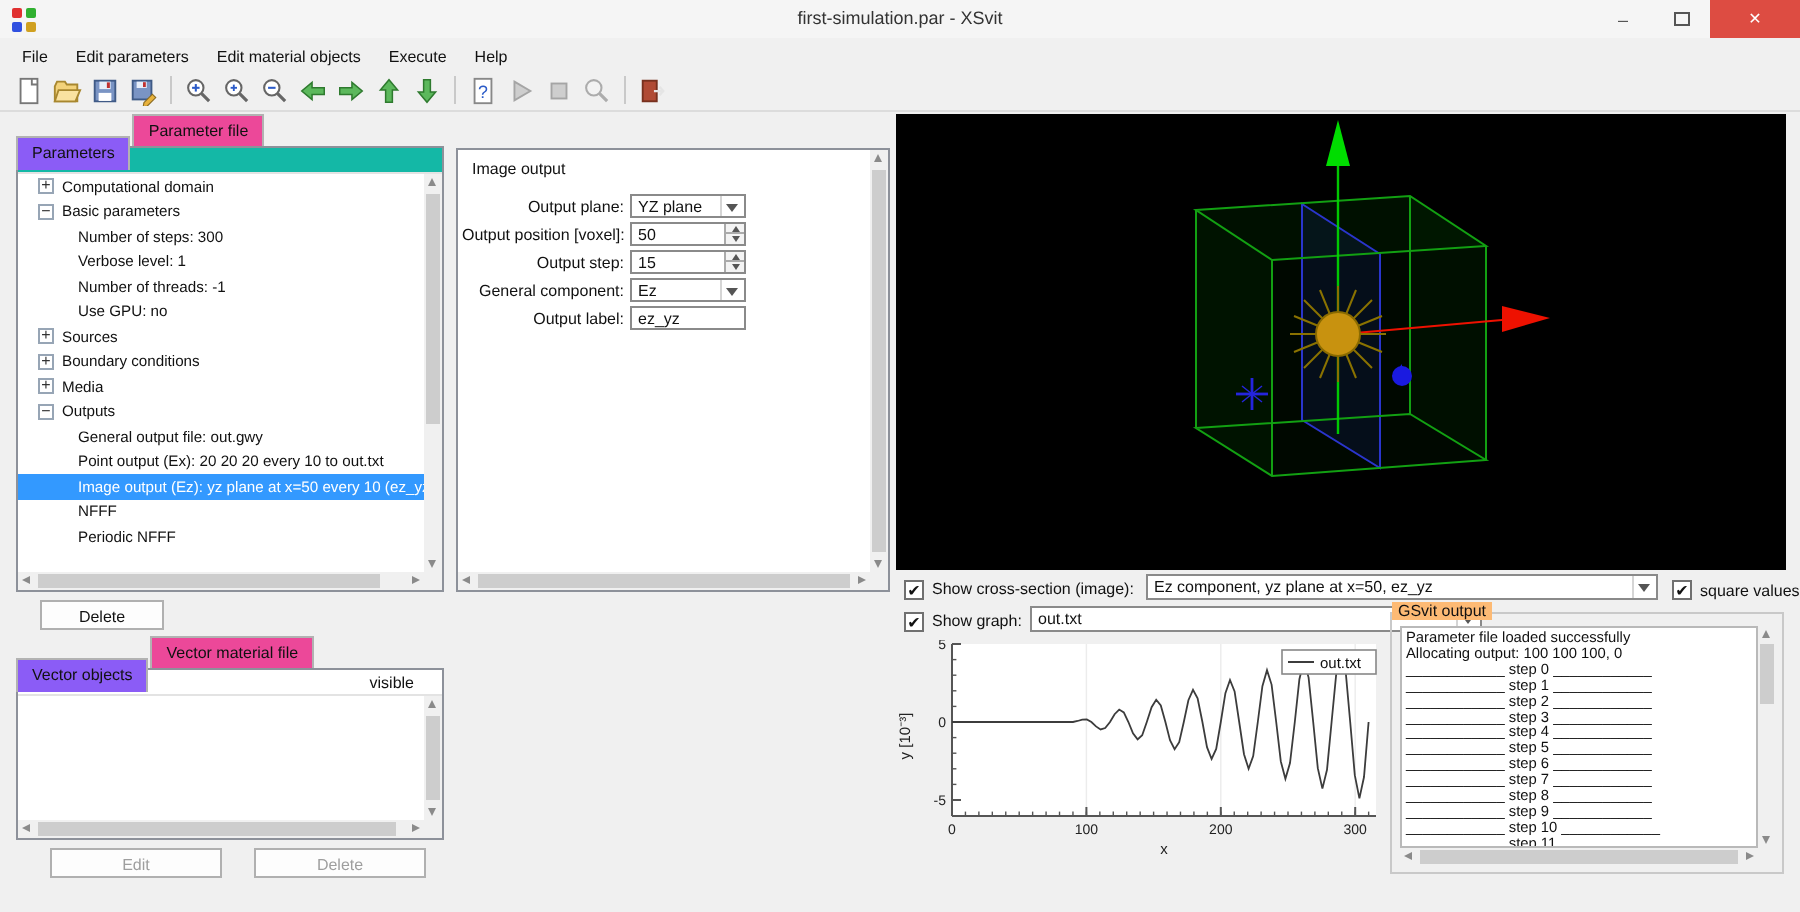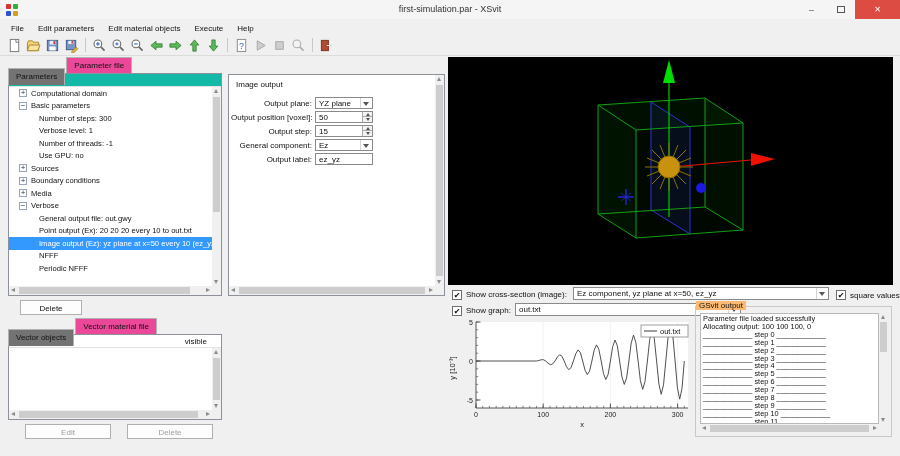--- a/index.html
+++ b/index.html
@@ -23,21 +23,21 @@
   
   .toolbar{position:absolute;top:35px;left:0;right:0;height:21px;display:flex;align-items:center;
     padding-left:5px;border-bottom:1px solid #dcdcdc;background:#f0f0f0}
   .tbtn{width:19px;height:18px;display:flex;align-items:center;justify-content:center}
   .tbtn svg{width:15px;height:15px;display:block}
   .tsep{width:1px;height:14px;background:#c9c9c9;margin:0 4px}
   
   .tabs{position:absolute;display:flex;align-items:flex-end}
   .tab{height:28px;padding:3px 7px 0 7px;border:1px solid #b2b2b2;border-bottom:none;background:#ec4899;
     white-space:nowrap;margin-right:1px}
-  .tab.active{background:#737373;height:17px;position:relative;z-index:3}
+  .tab.active{background:#8b5cf6;height:17px;position:relative;z-index:3}
   
   .inset{position:absolute;background:#fff;border:1px solid #8d919a}
   .btn{position:absolute;background:#fdfdfd;border:1px solid #b0b0b0;text-align:center;padding-top:3px}
   .btn.disabled{color:#9e9e9e}
   
   .vscroll{position:absolute;width:9px;background:#f0f0f0}
   .hscroll{position:absolute;height:9px;background:#f0f0f0}
   .thumbv{position:absolute;left:1px;right:1px;background:#cdcdcd}
   .thumbh{position:absolute;top:1px;bottom:1px;background:#cdcdcd}
   .tri{position:absolute;width:0;height:0}
@@ -295,21 +295,21 @@
         <div class="tree-row">
           <span class="expander">+</span>
           <span>Boundary conditions</span>
         </div>
         <div class="tree-row">
           <span class="expander">+</span>
           <span>Media</span>
         </div>
         <div class="tree-row">
           <span class="expander">−</span>
-          <span>Verbose</span>
+          <span>Outputs</span>
         </div>
         <div class="tree-row">
           <span class="noexp"></span>
           <span>General output file: out.gwy</span>
         </div>
         <div class="tree-row">
           <span class="noexp"></span>
           <span>Point output (Ex): 20 20 20 every 10 to out.txt</span>
         </div>
         <div class="tree-row selected">

